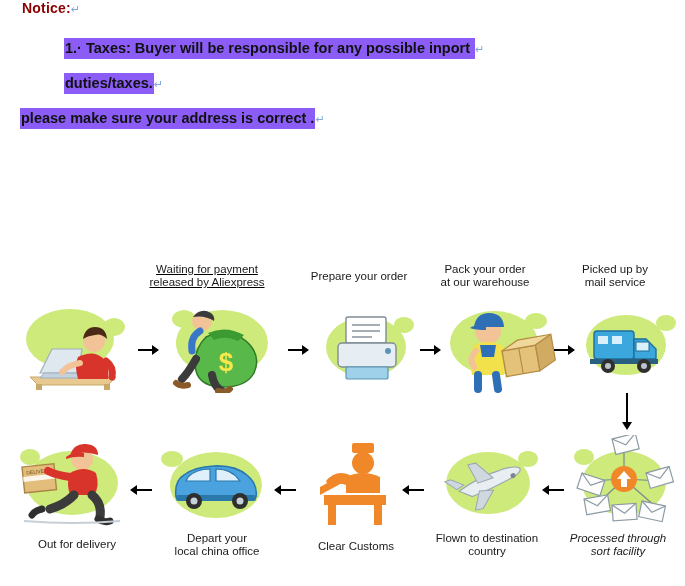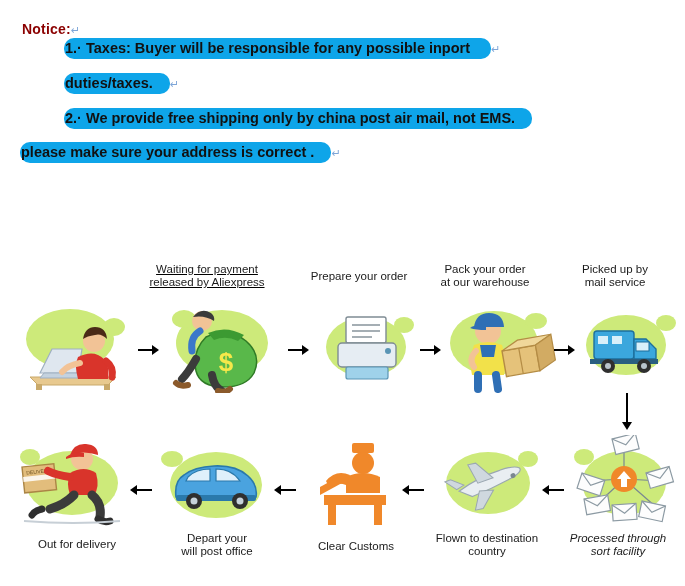--- a/index.html
+++ b/index.html
@@ -12,21 +12,21 @@
     height: 586px;
     font-family: "Liberation Sans", sans-serif;
     position: relative;
     overflow: hidden;
   }
 
   
   .notice-title {
     position: absolute;
     left: 22px;
-    top: 21px;
+    top: 0;
     font-size: 14px;
     font-weight: bold;
     color: #8b0000;
     letter-spacing: .2px;
   }
   .notice-title .pilcrow {
     color: #7ea6d8;
     font-weight: normal;
     font-size: 11px;
   }
@@ -39,24 +39,23 @@
     font-size: 14.5px;
     color: #111;
     font-weight: bold;
   }
   .line {
     line-height: 17px;
     margin-bottom: 17px;
     white-space: nowrap;
   }
   .line .hl {
-    background: #0ea5e9;
-    padding: 2px 17px 3px 1px;
+    background: #8b5cf6;
+    padding: 2px 1px 3px 1px;
     box-decoration-break: clone;
-    border-radius: 10px;
     -webkit-box-decoration-break: clone;
   }
   .indent1 { padding-left: 44px; }
   .indent2 { padding-left: 44px; }
   .pilcrow-blue {
     color: #7ea6d8;
     font-weight: normal;
     font-size: 11px;
   }
   .dot { color: #111; }
@@ -94,26 +93,20 @@
     <span class="hl">
       <span>1.</span><span class="dot">·</span>
       <span>Taxes: Buyer will be responsible for any possible inport</span>
     </span><span class="pilcrow-blue">↵</span>
   </div>
 
   <div class="line indent2">
     <span class="hl"><span>duties/taxes.</span></span><span class="pilcrow-blue">↵</span>
   </div>
 
-  <div class="line indent1">
-    <span class="hl">
-      <span>2.</span><span class="dot">·</span>
-      <span>We provide free shipping only by china post air mail, not EMS.</span>
-    </span>
-  </div>
 
 
   <div class="line">
     <span class="hl"><span>please make sure your address is correct .</span></span><span class="pilcrow-blue">↵</span>
   </div>
 
 </div>
 
 <div class="flow">
 
@@ -386,21 +379,21 @@
       <path d="M84 86 q6 4 12 2" stroke="#2f2f2f" stroke-width="7" fill="none" stroke-linecap="round"></path>
       <path d="M10 88 q50 4 96 0" stroke="#c7cfd6" stroke-width="2" fill="none"></path>
     </svg>
   </div>
 
   <div class="cell" style="left:14px; top:283px; width:126px;">
     <div class="cap">Out for delivery</div>
   </div>
   <div class="cell" style="left:154px; top:277px; width:126px;">
     <div class="cap" style="white-space:pre-line">Depart your
-will post office</div>
+local china office</div>
   </div>
   <div class="cell" style="left:296px; top:285px; width:120px;">
     <div class="cap">Clear Customs</div>
   </div>
   <div class="cell" style="left:420px; top:277px; width:134px;">
     <div class="cap" style="white-space:pre-line">Flown to destination
 country</div>
   </div>
   <div class="cell" style="left:556px; top:277px; width:124px;font-style:italic;">
     <div class="cap" style="white-space:pre-line">Processed through

